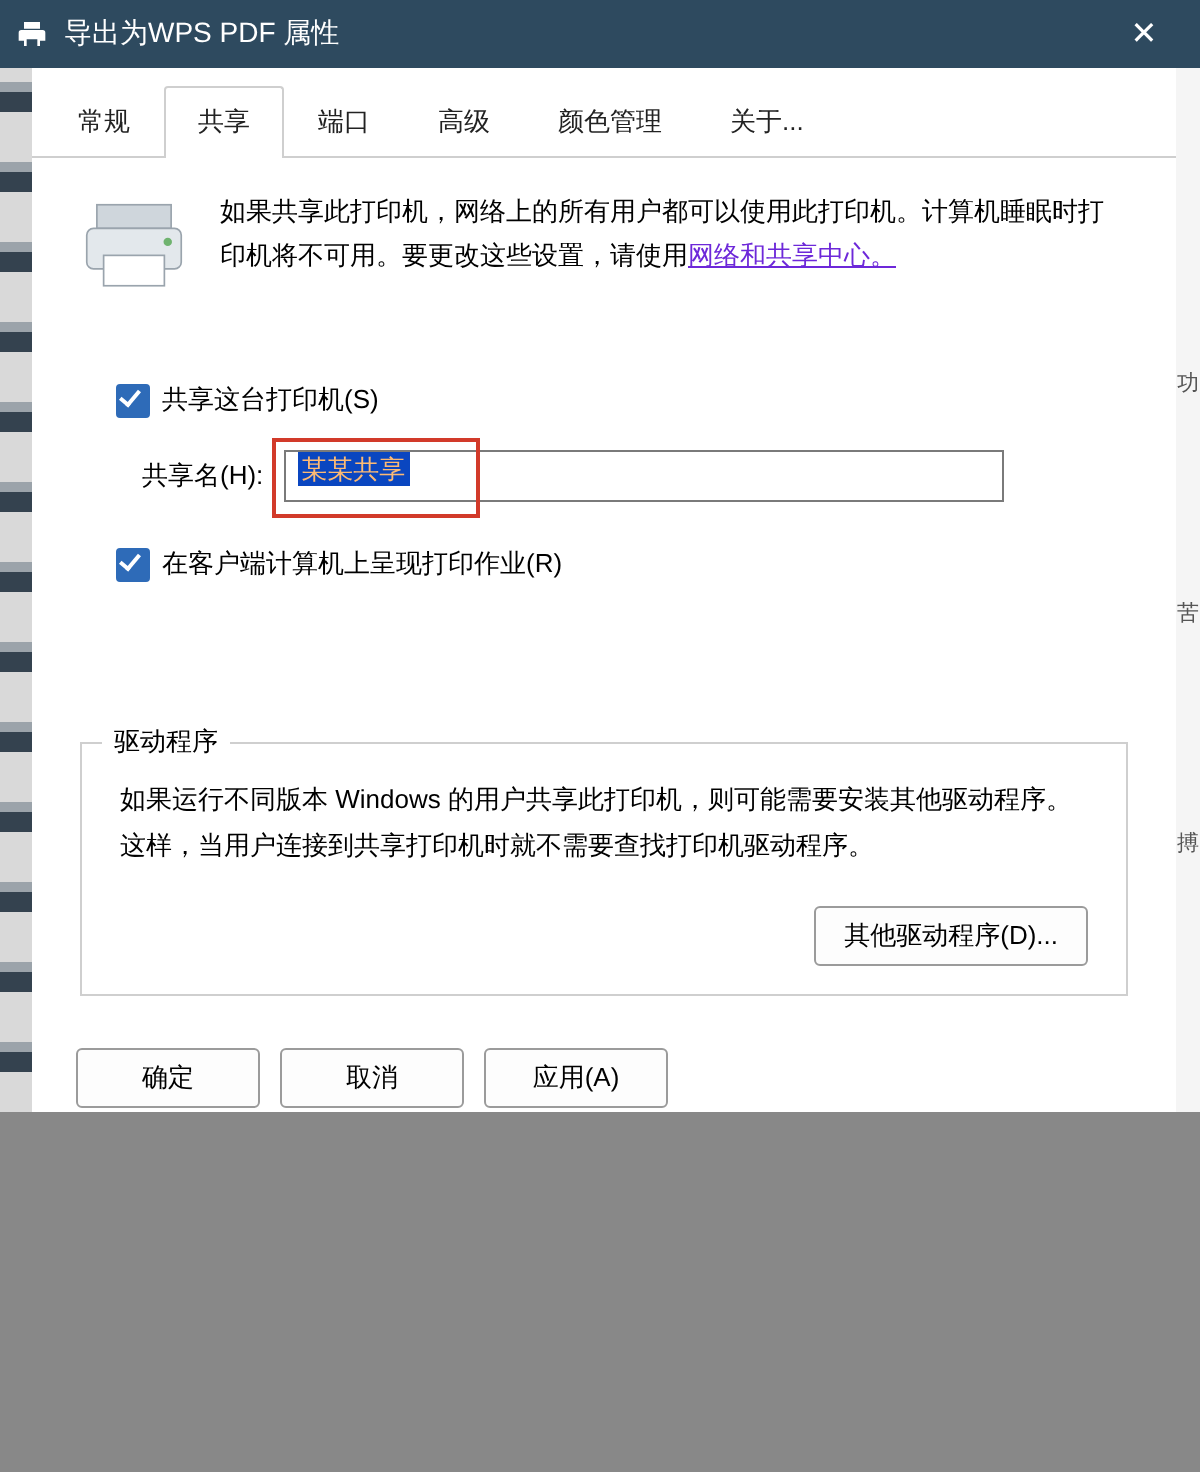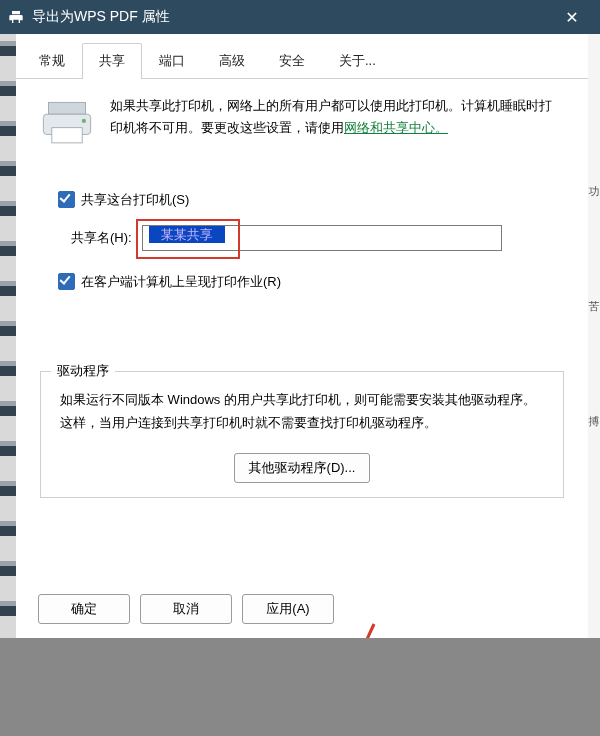--- a/index.html
+++ b/index.html
@@ -1,44 +1,44 @@
 <!DOCTYPE html>
 <html><head>
 <meta charset="utf-8">
 <style>
   html,body{margin:0;padding:0;font-family:"Microsoft YaHei","Segoe UI",sans-serif;font-size:13px;color:#000;background:#888}
-  .window{width:600px;height:638px;background:#fff;box-sizing:border-box;position:relative;overflow:hidden}
+  .window{width:600px;height:556px;background:#fff;box-sizing:border-box;position:relative;overflow:hidden}
   .titlebar{height:34px;background:#2e4a5f;color:#fff;display:flex;align-items:center;padding:0 8px;font-size:14px}
   .titlebar .ticon{width:16px;height:16px;margin-right:8px;display:inline-flex;align-items:center;justify-content:center}
   .titlebar .ticon svg{width:16px;height:16px;fill:#fff}
   .titlebar .title{flex:1}
   .titlebar .close{width:40px;text-align:center;font-size:16px}
   .edge-strip{position:absolute;left:0;top:34px;bottom:0;width:16px;background:repeating-linear-gradient(180deg,#d9d9d9 0 7px,#9ba3aa 7px 12px,#34424f 12px 22px,#d9d9d9 22px 40px);z-index:0}
   .edge-r{position:absolute;right:0;top:34px;bottom:0;width:12px;background:#f5f5f5;border-left:1px solid #d0d0d0;color:#555;font-size:11px;display:flex;flex-direction:column;align-items:center;padding-top:150px;gap:100px;z-index:0}
   .client{position:absolute;left:16px;right:12px;top:34px;bottom:0;background:#fff;z-index:1;display:flex;flex-direction:column}
   .tabs{display:flex;border-bottom:1px solid #cfcfcf;padding-left:6px;margin-top:8px}
   .tab{padding:8px 16px 9px;border:1px solid transparent;border-bottom:none;position:relative;top:1px;cursor:default;color:#222}
   .tab.active{border-color:#cfcfcf;background:#fff;border-radius:2px 2px 0 0}
   .body{flex:1;padding:16px 24px 12px 24px;display:flex;flex-direction:column;position:relative}
   .intro{display:flex;gap:16px;margin-bottom:40px}
   .printer-ico{width:54px;height:46px;flex:none;margin-top:4px}
   .intro p{margin:0;line-height:1.7}
-  .link{color:#15803d;text-decoration:underline}
-  .chk-row{display:flex;gap:6px;margin:6px 0 10px 18px}
+  .link{color:#6d28d9;text-decoration:underline}
+  .chk-row{display:flex;align-items:center;gap:6px;margin:6px 0 10px 18px}
   .chk{width:15px;height:15px;border:1px solid #2e6bb8;background:#2e6bb8;border-radius:2px;position:relative}
   .chk::after{content:"";position:absolute;left:3px;top:0px;width:4px;height:8px;border:solid #fff;border-width:0 2px 2px 0;transform:rotate(40deg)}
   .name-row{display:flex;align-items:center;gap:10px;margin:6px 0 16px 31px}
   .name-input-wrap{position:relative}
   .name-input{width:360px;height:26px;border:1px solid #7a7a7a;padding:0 6px;font:inherit;box-sizing:border-box}
-  .name-input .sel{background:#0a46c0;color:#c4b5fd;padding:1px 12px}
+  .name-input .sel{background:#0a46c0;color:#fdba74;padding:1px 2px}
   .red-box{position:absolute;left:-6px;top:-6px;width:100px;height:36px;border:2px solid #d23a2a;pointer-events:none}
   .grp{border:1px solid #cfcfcf;margin-top:70px;padding:16px 19px 14px;position:relative}
   .grp-title{position:absolute;top:-10px;left:10px;background:#fff;padding:0 6px}
   .grp p{margin:0 0 18px 0;line-height:1.8}
-  .grp .btnrow{display:flex;justify-content:center}
+  .grp .btnrow{display:flex;justify-content:flex-end}
   .btn{min-width:92px;height:30px;border:1px solid #9b9b9b;background:#fdfdfd;border-radius:3px;padding:0 14px;font:inherit;cursor:default}
   .footer{display:flex;justify-content:flex-start;gap:10px;padding:14px 22px;border-top:0}
   .arrow{position:absolute;left:298px;top:540px;pointer-events:none}
   .arrow svg{overflow:visible}
 </style>
 </head>
 <body>
 
 <div class="window">
   <div class="titlebar">
@@ -57,21 +57,21 @@
     <span>苦</span>
     <span>搏</span>
   </div>
 
   <div class="client">
     <div class="tabs">
       <div class="tab">常规</div>
       <div class="tab active">共享</div>
       <div class="tab">端口</div>
       <div class="tab">高级</div>
-      <div class="tab">安全</div>
+      <div class="tab">颜色管理</div>
       <div class="tab">关于...</div>
     </div>
 
     <div class="body">
       <div class="intro">
         <div class="printer-ico">
           <svg viewBox="0 0 64 56">
               <rect x="10" y="4" width="44" height="14" fill="#cfd6dc" stroke="#9aa4ad"></rect>
               <rect x="4" y="18" width="56" height="24" rx="4" fill="#e3e8ec" stroke="#9aa4ad"></rect>
               <circle cx="52" cy="26" r="2.5" fill="#6fb36f"></circle>

